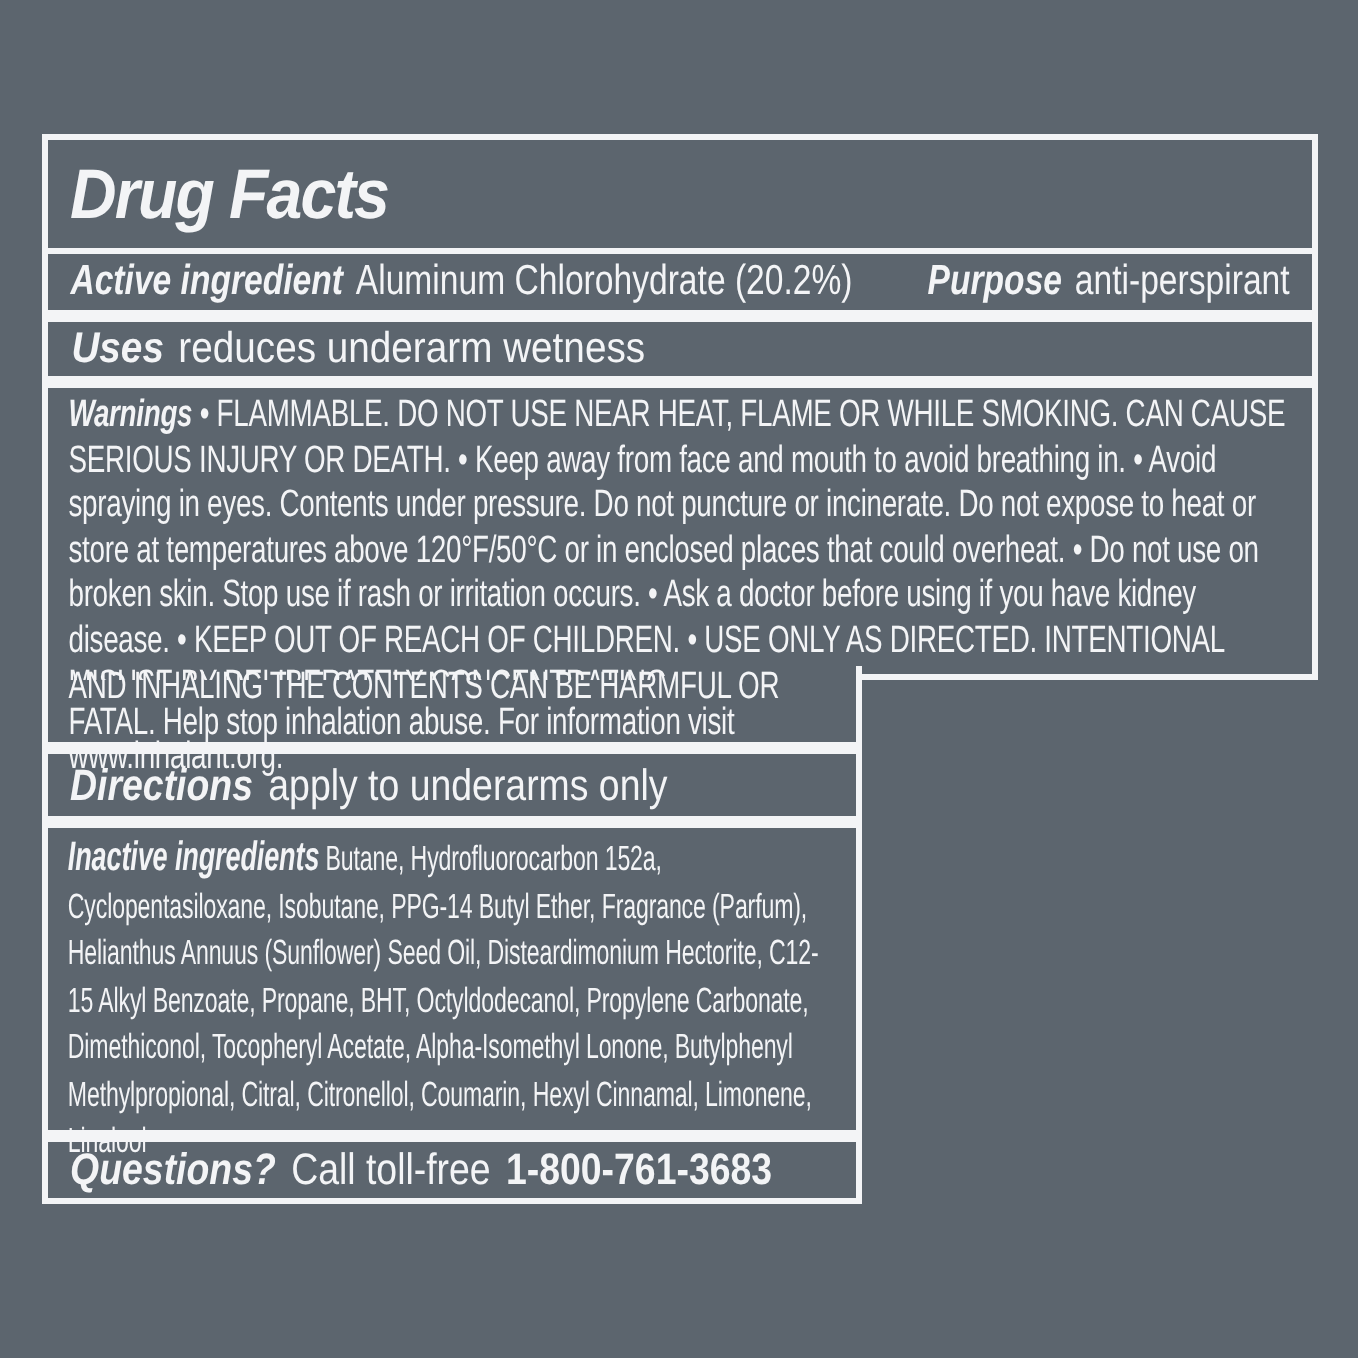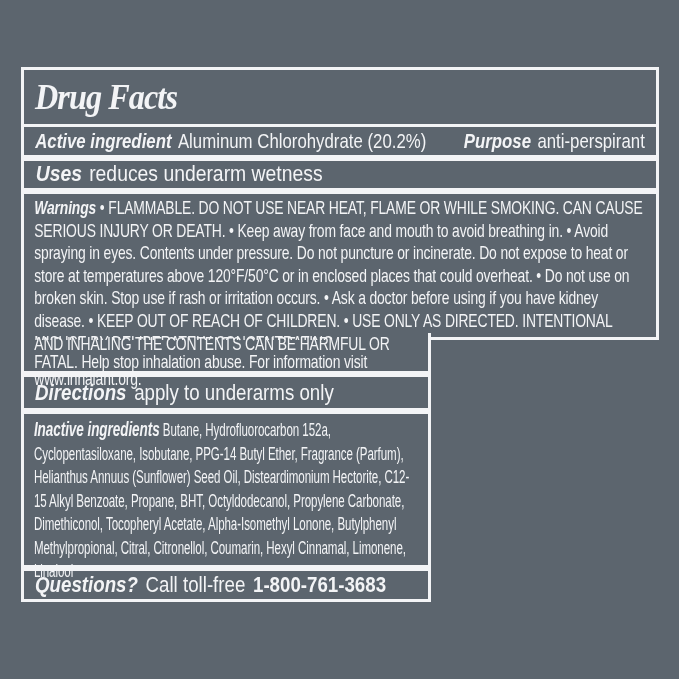--- a/index.html
+++ b/index.html
@@ -24,21 +24,21 @@
   }
   .step-line { left: 428px; top: 337px; width: 231px; height: 3px; background: #f3f4f6; }
 
   .rule { background: #f3f4f6; }
   .rule.thin  { height: 3px; }
   .rule.thick { height: 6px; }
 
   .bi { font-style: italic; font-weight: bold; }
   .condense { transform-origin: 0 0; box-sizing: border-box; }
 
-  .title-row { height: 46px; padding: 8px 16px 0 11px; font-family: Liberation Serif, serif; }
+  .title-row { height: 46px; padding: 8px 16px 0 11px; }
   .title {
     display: inline-block; white-space: nowrap;
     font-size: 35px; letter-spacing: -1px;
     transform: scaleX(0.92); transform-origin: 0 0;
   }
 
   .active-row {
     height: 28px; display: flex; align-items: center; gap: 8px;
     font-size: 21px; padding: 0 14px;
     width: 790px; transform: scaleX(0.8);

